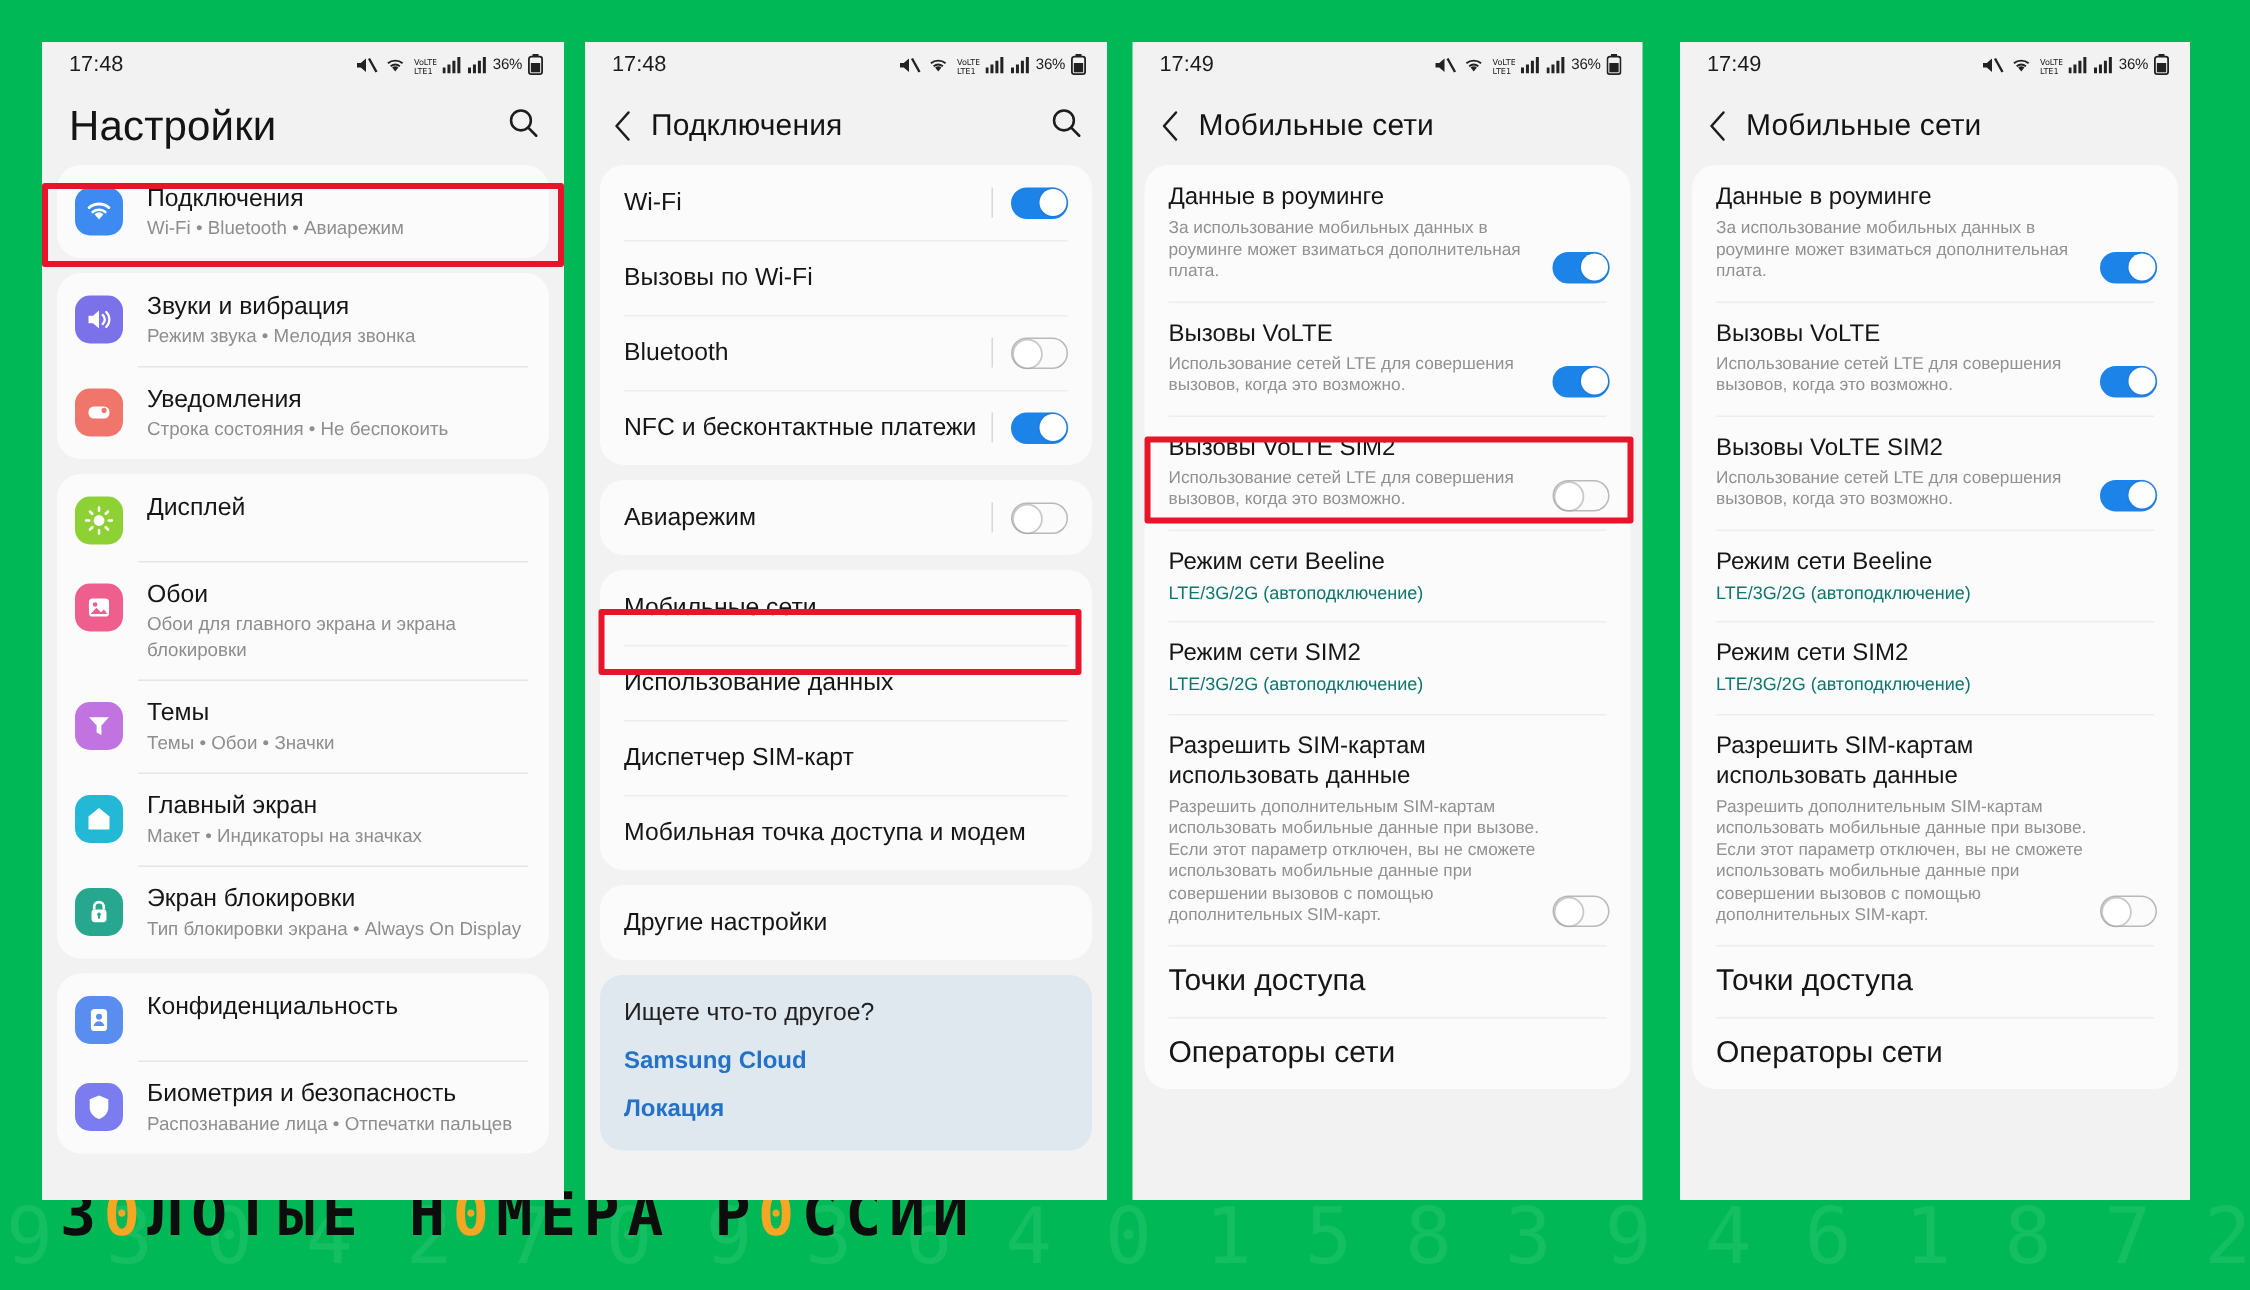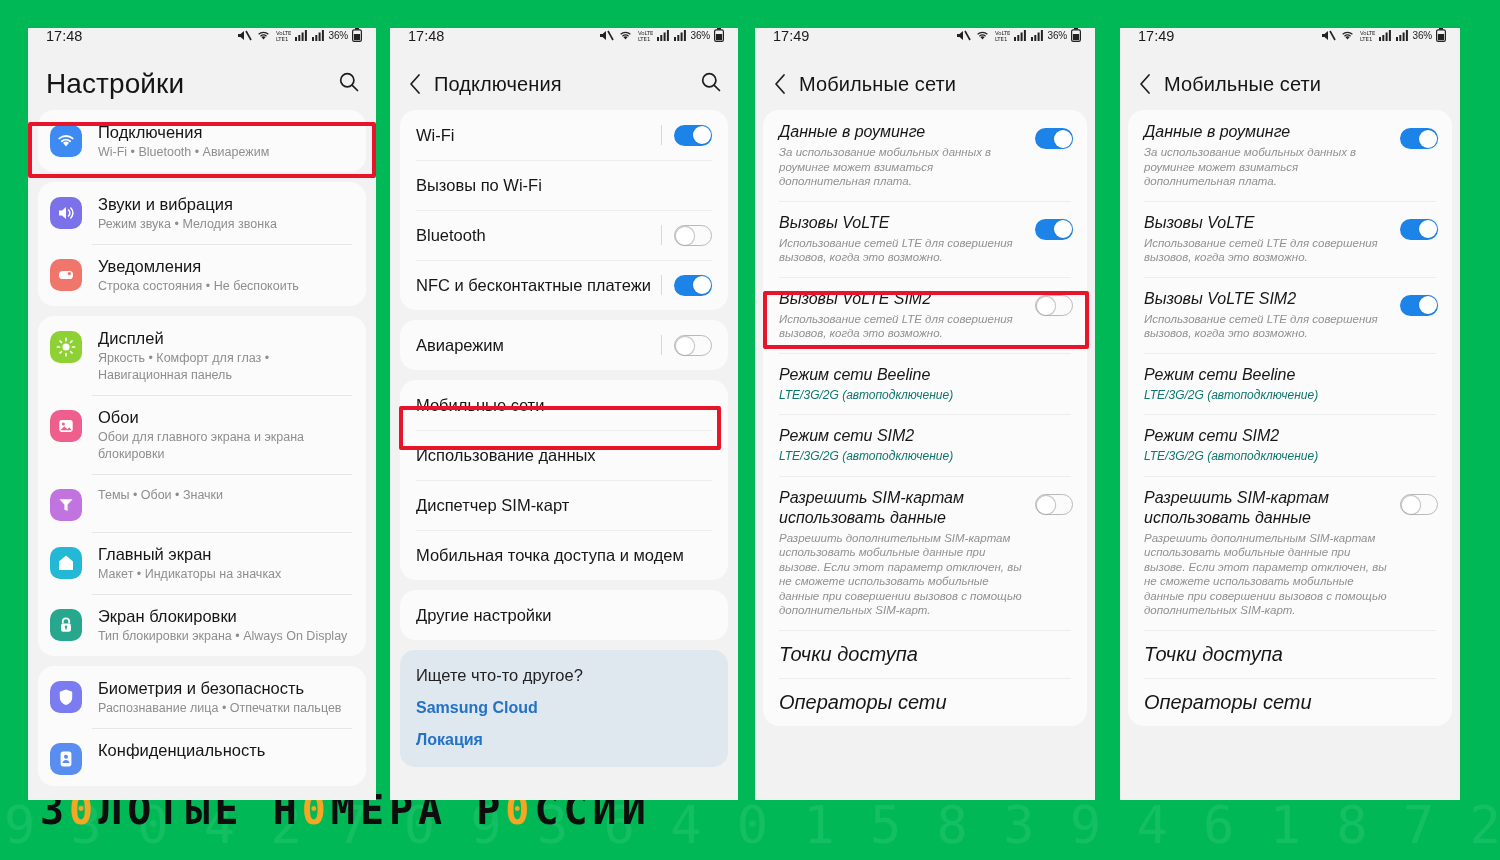--- a/index.html
+++ b/index.html
@@ -35,21 +35,21 @@
     background: #f2f2f2; overflow: hidden;
     display: flex; flex-direction: column;
   }
   #p1 { left: 28px;   width: 348px; }
   #p2 { left: 390px;  width: 348px; }
   #p3 { left: 755px;  width: 340px; }
   #p4 { left: 1120px; width: 340px; }
 
   
   .statusbar {
-    height: 30px; display: flex; align-items: flex-start;
+    height: 30px; display: flex; align-items: center;
     padding: 0 14px 0 18px; font-size: 14px; color: #1b1b1b;
     flex: 0 0 auto;
   }
   .statusbar .clock { font-size: 14.5px; }
   .statusbar .sb-right {
     margin-left: auto; display: flex; align-items: center; gap: 4px;
   }
   .sb-right svg { display: block; }
   .sb-batt { font-size: 10px; letter-spacing: -0.2px; }
 
@@ -117,23 +117,22 @@
   .sw .knob {
     position: absolute; top: 1.5px; width: 18px; height: 18px;
     border-radius: 50%; background: #fff;
     box-shadow: 0 0 0 1.2px rgba(120,120,120,.45);
   }
   .sw.on .knob { right: 1.5px; box-shadow: 0 0 0 1.2px rgba(40,110,200,.35); }
   .sw.off .knob { left: 0.5px; box-shadow: 0 0 0 1.2px rgba(160,160,160,.55); }
 
   
   .drow {
-    display: flex; align-items: flex-start; padding: 12px 14px 12px 16px;
+    display: flex; align-items: flex-end; padding: 12px 14px 12px 16px;
     position: relative;
-    font-style: italic;
   }
   .drow + .drow::before {
     content: ""; position: absolute; top: 0; left: 16px; right: 16px;
     height: 1px; background: #ededed;
   }
   .drow .dtxt { flex: 1 1 auto; min-width: 0; padding-right: 8px; }
   .drow .dt1 { font-size: 16px; color: #161616; line-height: 20px; }
   .drow .dt2 {
     font-size: 11.5px; color: #919191; line-height: 14.5px; margin-top: 3px;
   }
@@ -262,21 +261,20 @@
             <div class="ico" style="background: rgb(142, 209, 53);">
               <svg width="22" height="22" viewBox="0 0 22 22">
                 <circle cx="11" cy="11" r="3.6" fill="#fff"></circle>
                 <g stroke="#fff" stroke-width="1.7" stroke-linecap="round">
                   <path d="M11 2.4v2.1M11 17.5v2.1M2.4 11h2.1M17.5 11h2.1M5 5l1.5 1.5M15.5 15.5L17 17M17 5l-1.5 1.5M6.5 15.5L5 17"></path>
                 </g>
               </svg>
             </div>
             <div class="txt">
               <div class="t1">Дисплей</div>
-              <div class="t2">Яркость  •  Комфорт для глаз  •  Навигационная панель</div>
             </div>
           </div>
           <div class="srow">
             <div class="ico" style="background: rgb(239, 95, 141);">
               <svg width="22" height="22" viewBox="0 0 22 22">
                 <rect x="4.3" y="5" width="13.4" height="12" rx="2.4" fill="#fff"></rect>
                 <circle cx="8.4" cy="9" r="1.5" fill="#ef5f8d"></circle>
                 <path d="M5.4 15.3l3.9-4.1 3 3 2-1.9 2.3 3z" fill="#ef5f8d"></path>
               </svg>
             </div>
@@ -285,20 +283,21 @@
               <div class="t2">Обои для главного экрана и экрана блокировки</div>
             </div>
           </div>
           <div class="srow">
             <div class="ico" style="background: rgb(193, 116, 224);">
               <svg width="22" height="22" viewBox="0 0 22 22">
                 <path d="M4.4 5.2h13.2l-5 5.4V17l-3.2-1.6v-4.8z" fill="#fff"></path>
               </svg>
             </div>
             <div class="txt">
+              <div class="t1">Темы</div>
               <div class="t2">Темы  •  Обои  •  Значки</div>
             </div>
           </div>
           <div class="srow">
             <div class="ico" style="background: rgb(35, 185, 214);">
               <svg width="22" height="22" viewBox="0 0 22 22">
                 <path d="M11 3.6L4 9.4V18h14V9.4z" fill="#fff"></path>
               </svg>
             </div>
             <div class="txt">
@@ -316,40 +315,40 @@
               </svg>
             </div>
             <div class="txt">
               <div class="t1">Экран блокировки</div>
               <div class="t2">Тип блокировки экрана  •  Always On Display</div>
             </div>
           </div>
         </div>
         <div class="card">
           <div class="srow">
-            <div class="ico" style="background: rgb(122, 124, 240);">
-              <svg width="22" height="22" viewBox="0 0 22 22">
-                <path d="M11 3.4l6.2 2.4v5.4c0 4-2.7 6.6-6.2 7.8-3.5-1.2-6.2-3.8-6.2-7.8V5.8z" fill="#fff"></path>
-              </svg>
-            </div>
-            <div class="txt">
-              <div class="t1">Биометрия и безопасность</div>
-              <div class="t2">Распознавание лица  •  Отпечатки пальцев</div>
-            </div>
-          </div>
-          <div class="srow">
             <div class="ico" style="background: rgb(90, 141, 240);">
               <svg width="22" height="22" viewBox="0 0 22 22">
                 <rect x="5.6" y="3.6" width="10.8" height="14.8" rx="2.6" fill="#fff"></rect>
                 <circle cx="11" cy="8.8" r="2" fill="#5a8df0"></circle>
                 <path d="M7.4 15c.5-2 1.9-3.1 3.6-3.1S14.1 13 14.6 15z" fill="#5a8df0"></path>
               </svg>
             </div>
             <div class="txt">
               <div class="t1">Конфиденциальность</div>
+            </div>
+          </div>
+          <div class="srow">
+            <div class="ico" style="background: rgb(122, 124, 240);">
+              <svg width="22" height="22" viewBox="0 0 22 22">
+                <path d="M11 3.4l6.2 2.4v5.4c0 4-2.7 6.6-6.2 7.8-3.5-1.2-6.2-3.8-6.2-7.8V5.8z" fill="#fff"></path>
+              </svg>
+            </div>
+            <div class="txt">
+              <div class="t1">Биометрия и безопасность</div>
+              <div class="t2">Распознавание лица  •  Отпечатки пальцев</div>
             </div>
           </div>
         </div>
       </div>
   </div>
 
   <div class="panel" id="p2">
     <div class="statusbar">
       <span class="clock">17:48</span>
       <span class="sb-right">

